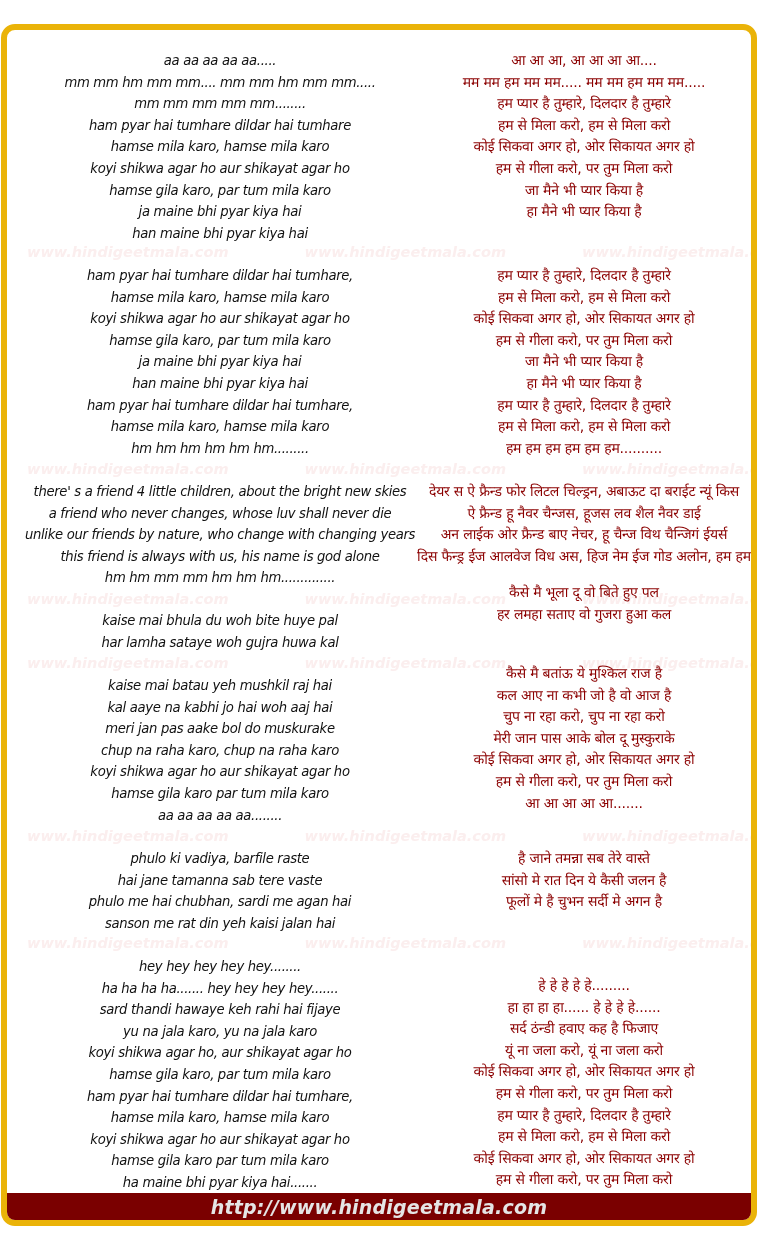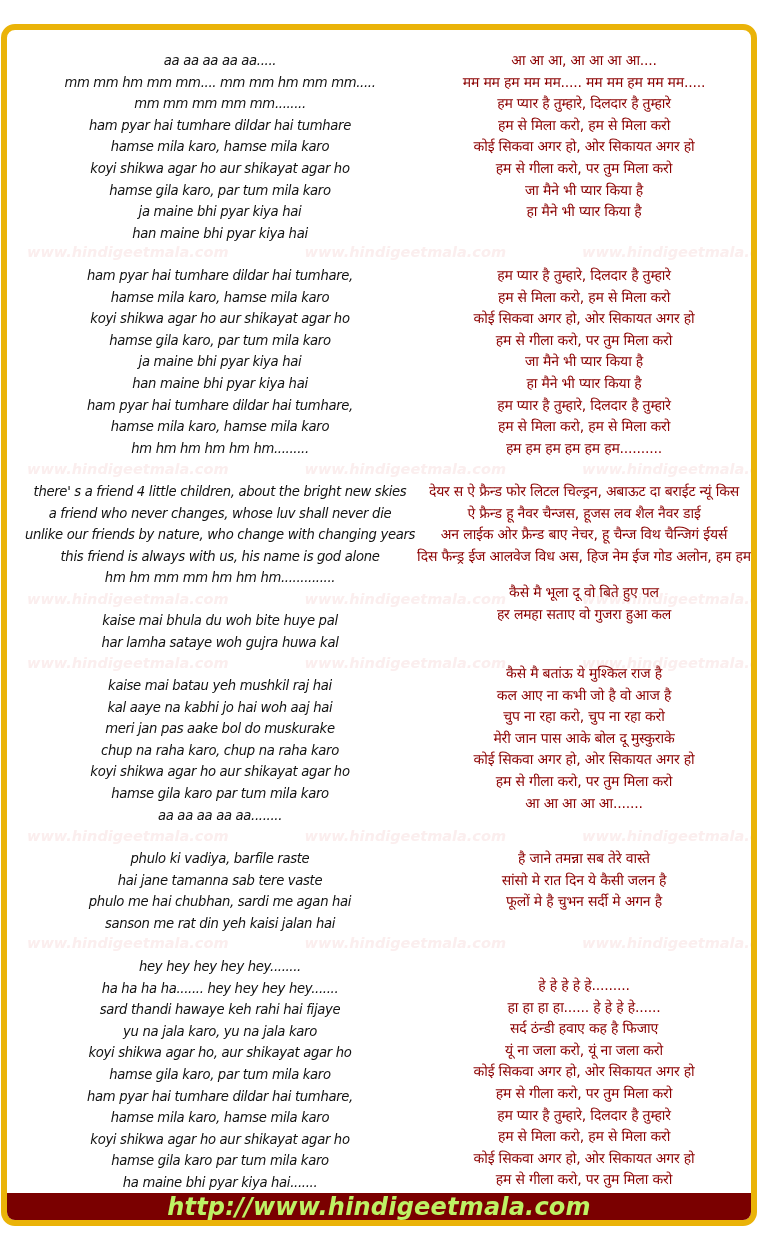--- a/index.html
+++ b/index.html
@@ -7,22 +7,22 @@
     .frame {
       position: absolute; left: 1px; top: 24px; width: 756px; height: 1202px;
       border: 6px solid #eab308; border-radius: 14px 14px 14px 14px;
       background: #ffffff; box-sizing: border-box; overflow: hidden;
     }
     .footer-bar {
       position: absolute; left: 0; right: 0; bottom: 0; height: 27px;
       background: #7a0000; display: flex; align-items: center; justify-content: center;
     }
     .footer-link {
-      color: #bef264; font-family: "DejaVu Sans", sans-serif; font-weight: bold;
-      font-style: italic; font-size: 24px; letter-spacing: 0.2px; text-decoration: none;
+      color: #e5e5e5; font-family: "DejaVu Sans", sans-serif; font-weight: bold;
+      font-style: italic; font-size: 19px; letter-spacing: 0.2px; text-decoration: none;
     }
     .watermark {
       position: absolute; left: 20px; width: 720px; height: 20px;
       display: flex; justify-content: space-between;
       font-family: "DejaVu Sans", sans-serif; font-weight: bold; font-style: italic;
       font-size: 14.5px; color: #fbeeee; pointer-events: none; white-space: nowrap;
     }
     .watermark span { width: 165px; text-align: left; }
     .col {
       position: absolute; text-align: center; white-space: nowrap;

